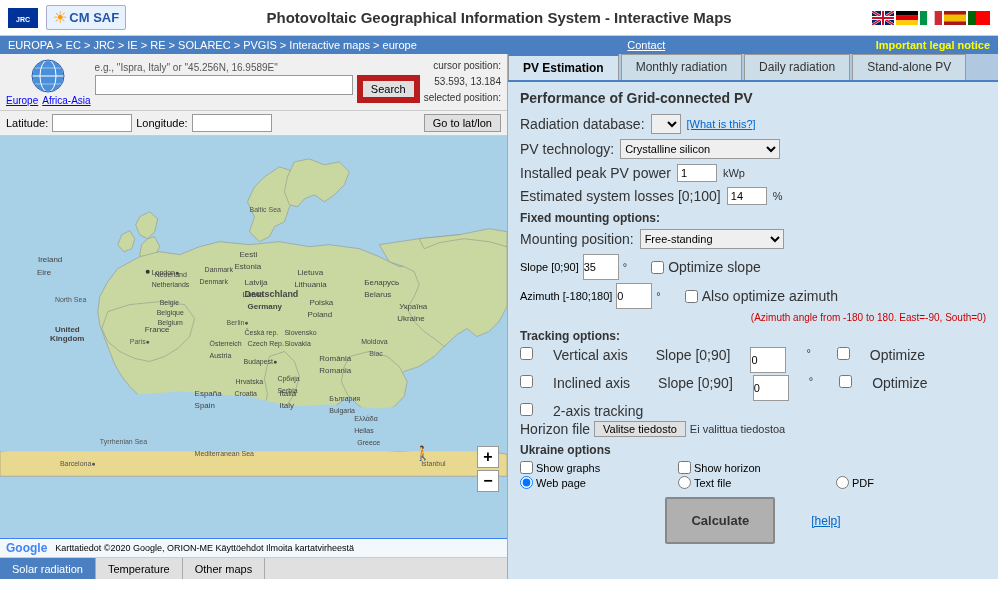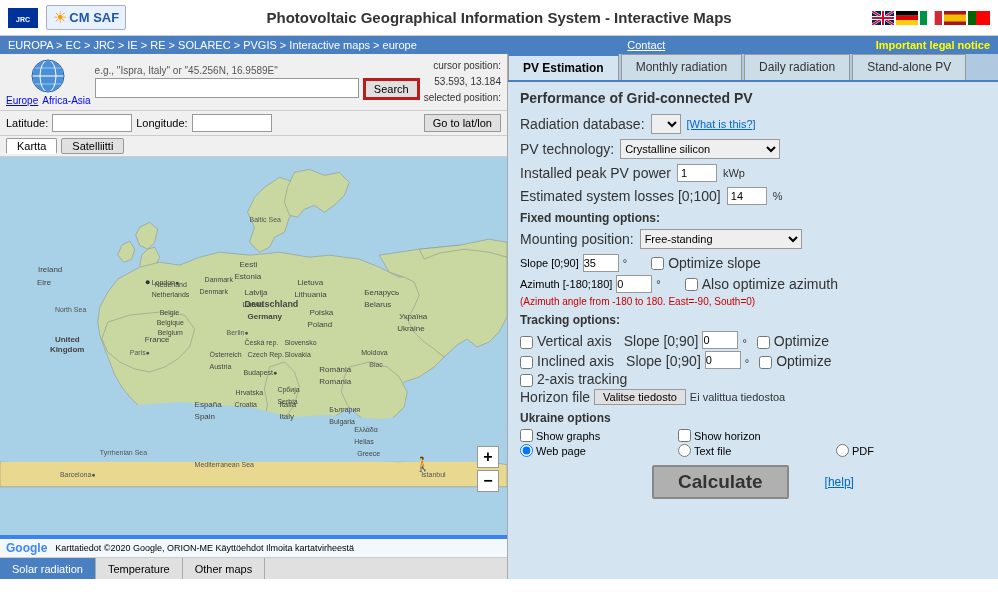--- a/index.html
+++ b/index.html
@@ -60,37 +60,37 @@
     .form-label { font-size: 14px; color: #333; white-space: nowrap; }
     .form-input { height: 18px; font-size: 11px; border: 1px solid #999; padding: 0 3px; }
     .form-select { height: 20px; font-size: 11px; border: 1px solid #999; }
     .what-is-this { color: #0066cc; font-size: 11px; text-decoration: underline; cursor: pointer; }
     .unit-label { font-size: 11px; color: #333; }
 
     .section-title { font-size: 12px; font-weight: bold; color: #333; margin: 6px 0 4px 0; }
 
     .slope-row { display: flex; align-items: center; gap: 4px; margin-bottom: 3px; }
     .slope-label { font-size: 11px; white-space: nowrap; }
-    .slope-input { width: 36px; height: 18px; font-size: 11px; border: 1px solid #999; }
+    .slope-input { width: 36px; height: 26px; font-size: 11px; border: 1px solid #999; }
     .checkbox-label { display: flex; align-items: center; gap: 3px; font-size: 11px; cursor: pointer; }
     .checkbox-label input[type=checkbox] { margin: 0; }
 
-    .azimuth-note { font-size: 10px; color: #cc0000; margin-bottom: 4px; }
-
-    .tracking-row { display: flex; align-items: flex-end; gap: 4px; margin-bottom: 2px; }
+    .azimuth-note { font-size: 10px; color: #cc0000; margin-bottom: 4px; text-align: right; }
+
+    .tracking-row { display: flex; align-items: flex-start; gap: 20px; margin-bottom: 2px; }
 
     .horizon-row { display: flex; align-items: center; gap: 4px; margin-bottom: 6px; }
     .horizon-btn { background: #e0e0e0; border: 1px solid #999; padding: 1px 8px; font-size: 11px; cursor: pointer; }
     .horizon-value { font-size: 11px; color: #333; }
 
     .output-options { display: grid; grid-template-columns: 1fr 1fr 1fr; gap: 2px 8px; margin-bottom: 8px; }
     .radio-label { display: flex; align-items: center; gap: 3px; font-size: 11px; cursor: pointer; }
     .radio-label input[type=radio] { margin: 0; }
 
-    #calculate-btn { background: #b0b0b0; border: 2px solid #888; padding: 4px 24px; font-size: 19px; cursor: pointer; color: #333; font-weight: bold; border-radius: 2px; }
+    #calculate-btn { background: #b0b0b0; border: 2px solid #888; padding: 14px 24px; font-size: 13px; cursor: pointer; color: #333; font-weight: bold; border-radius: 2px; }
 
     .help-link { color: #0066cc; font-size: 12px; text-decoration: underline; cursor: pointer; margin-left: 16px; }
 
     .bottom-row { display: flex; align-items: center; justify-content: center; gap: 20px; margin-top: 6px; }
   </style>
 </head>
 <body>
 
 <div id="header">
   <div id="header-logos">
@@ -159,49 +159,45 @@
         <svg width="36" height="36" viewBox="0 0 36 36">
           <circle cx="18" cy="18" r="16" fill="#4a90d9" stroke="#fff" stroke-width="1"></circle>
           <ellipse cx="18" cy="18" rx="8" ry="16" fill="none" stroke="#fff" stroke-width="1"></ellipse>
           <line x1="2" y1="18" x2="34" y2="18" stroke="#fff" stroke-width="1"></line>
           <line x1="4" y1="10" x2="32" y2="10" stroke="#fff" stroke-width="0.5"></line>
           <line x1="4" y1="26" x2="32" y2="26" stroke="#fff" stroke-width="0.5"></line>
           <circle cx="18" cy="18" r="16" fill="none" stroke="#2255aa" stroke-width="1"></circle>
         </svg>
         <div style="display:flex;gap:4px;font-size:10px;margin-top:1px;">
           <span style="color:blue;text-decoration:underline;cursor:pointer;">Europe</span>
-          <span style="color:blue;cursor:pointer;text-align:center;">Africa-Asia</span>
+          <span style="color:blue;text-decoration:underline;cursor:pointer;text-align:center;">Africa-Asia</span>
         </div>
       </div>
       <div style="flex:1;display:flex;flex-direction:column;gap:2px;">
         <span style="font-size:10px;color:#555;">e.g., "Ispra, Italy" or "45.256N, 16.9589E"</span>
         <div style="display:flex;gap:4px;">
           <input type="text" id="search-input" style="flex: 1 1 0%; height: 20px; font-size: 11px; border: 1px solid rgb(153, 153, 153); padding: 0px 3px;">
-          <button style="background:#e0e0e0;border:3px solid #b91c1c;padding:2px 8px;font-size:11px;cursor:pointer;">Search</button>
+          <button style="background:#e0e0e0;border:6px solid #b91c1c;padding:2px 8px;font-size:11px;cursor:pointer;">Search</button>
         </div>
       </div>
       <div style="font-size:10px;color:#333;text-align:right;line-height:1.6;">
         <div>cursor position:</div>
         <div>53.593, 13.184</div>
         <div>selected position:</div>
       </div>
     </div>
 
     <div id="latlon-row">
       <label>Latitude:</label>
       <input type="text" style="width: 80px; height: 18px; font-size: 11px; border: 1px solid rgb(153, 153, 153);">
       <label>Longitude:</label>
       <input type="text" style="width: 80px; height: 18px; font-size: 11px; border: 1px solid rgb(153, 153, 153);">
       <button style="background:#e0e0e0;border:1px solid #999;padding:2px 8px;font-size:11px;cursor:pointer;margin-left:auto;">Go to lat/lon</button>
     </div>
 
-    <div id="map-tabs">
-      <button class="map-tab active">Kartta</button>
-      <button class="map-tab">Satelliitti</button>
-    </div>
 
     <div id="map-container" style="flex:1;position:relative;background:#a8d0e6;overflow:hidden;">
       <svg id="map-svg" viewBox="0 0 508 380" style="width:100%;height:100%;">
 
         <rect width="508" height="380" fill="#a8d0e6"></rect>
 
         <path d="M280,10 L295,15 L310,8 L320,20 L315,35 L300,40 L290,50 L285,65 L275,70 L270,80 L260,85 L250,75 L255,60 L248,45 L255,30 L265,20 Z" fill="#c8d8a0" stroke="#888" stroke-width="0.5"></path>
 
         <path d="M295,5 L310,2 L325,8 L340,5 L350,15 L345,28 L335,38 L325,45 L315,38 L305,42 L298,50 L290,48 L285,35 L288,20 Z" fill="#c8d8a0" stroke="#888" stroke-width="0.5"></path>
 
@@ -292,21 +288,21 @@
         <text x="152" y="118" font-size="7" fill="#444">London●</text>
       </svg>
 
       
       <div style="position:absolute;right:8px;bottom:65px;display:flex;flex-direction:column;">
         <button style="width:22px;height:22px;background:#fff;border:1px solid #999;font-size:16px;cursor:pointer;display:flex;align-items:center;justify-content:center;line-height:1;font-weight:bold;">+</button>
         <button style="width:22px;height:22px;background:#fff;border:1px solid #999;font-size:16px;cursor:pointer;display:flex;align-items:center;justify-content:center;line-height:1;font-weight:bold;margin-top:2px;">−</button>
       </div>
 
       
-      <div style="position:absolute;bottom:0;left:0;right:0;background:rgba(255,255,255,0.85);font-size:9px;padding:2px 6px;border-top:4px solid #3b82f6;display:flex;align-items:center;gap:8px;">
+      <div style="position:absolute;bottom:0;left:0;right:0;background:rgba(255,255,255,0.85);font-size:9px;padding:2px 6px;border-top:1px solid #3b82f6;display:flex;align-items:center;gap:8px;">
         <span style="font-weight:bold;color:#4285f4;font-size:12px;">Google</span>
         <span>Karttatiedot ©2020 Google, ORION-ME   Käyttöehdot   Ilmoita kartatvirheestä</span>
       </div>
     </div>
 
     <div id="bottom-bar">
       <div class="bottom-tab active">Solar radiation</div>
       <div class="bottom-tab">Temperature</div>
       <div class="bottom-tab">Other maps</div>
     </div>
@@ -346,21 +342,21 @@
       <div class="form-row">
         <span class="form-label">Estimated system losses [0;100]</span>
         <input type="text" class="form-input" style="width: 40px;" value="14">
         <span class="unit-label">%</span>
       </div>
 
       <div class="section-title">Fixed mounting options:</div>
 
       <div class="form-row">
         <span class="form-label">Mounting position:</span>
-        <select class="form-select" style="width:162px;">
+        <select class="form-select" style="width:144px;">
           <option>Free-standing</option>
         </select>
       </div>
 
       <div class="slope-row">
         <span class="slope-label">Slope [0;90]</span>
         <input type="text" class="slope-input" value="35" style="">
         <span class="unit-label">°</span>
         <input type="checkbox" style="margin-left: 20px;">
         <span class="form-label">Optimize slope</span>

